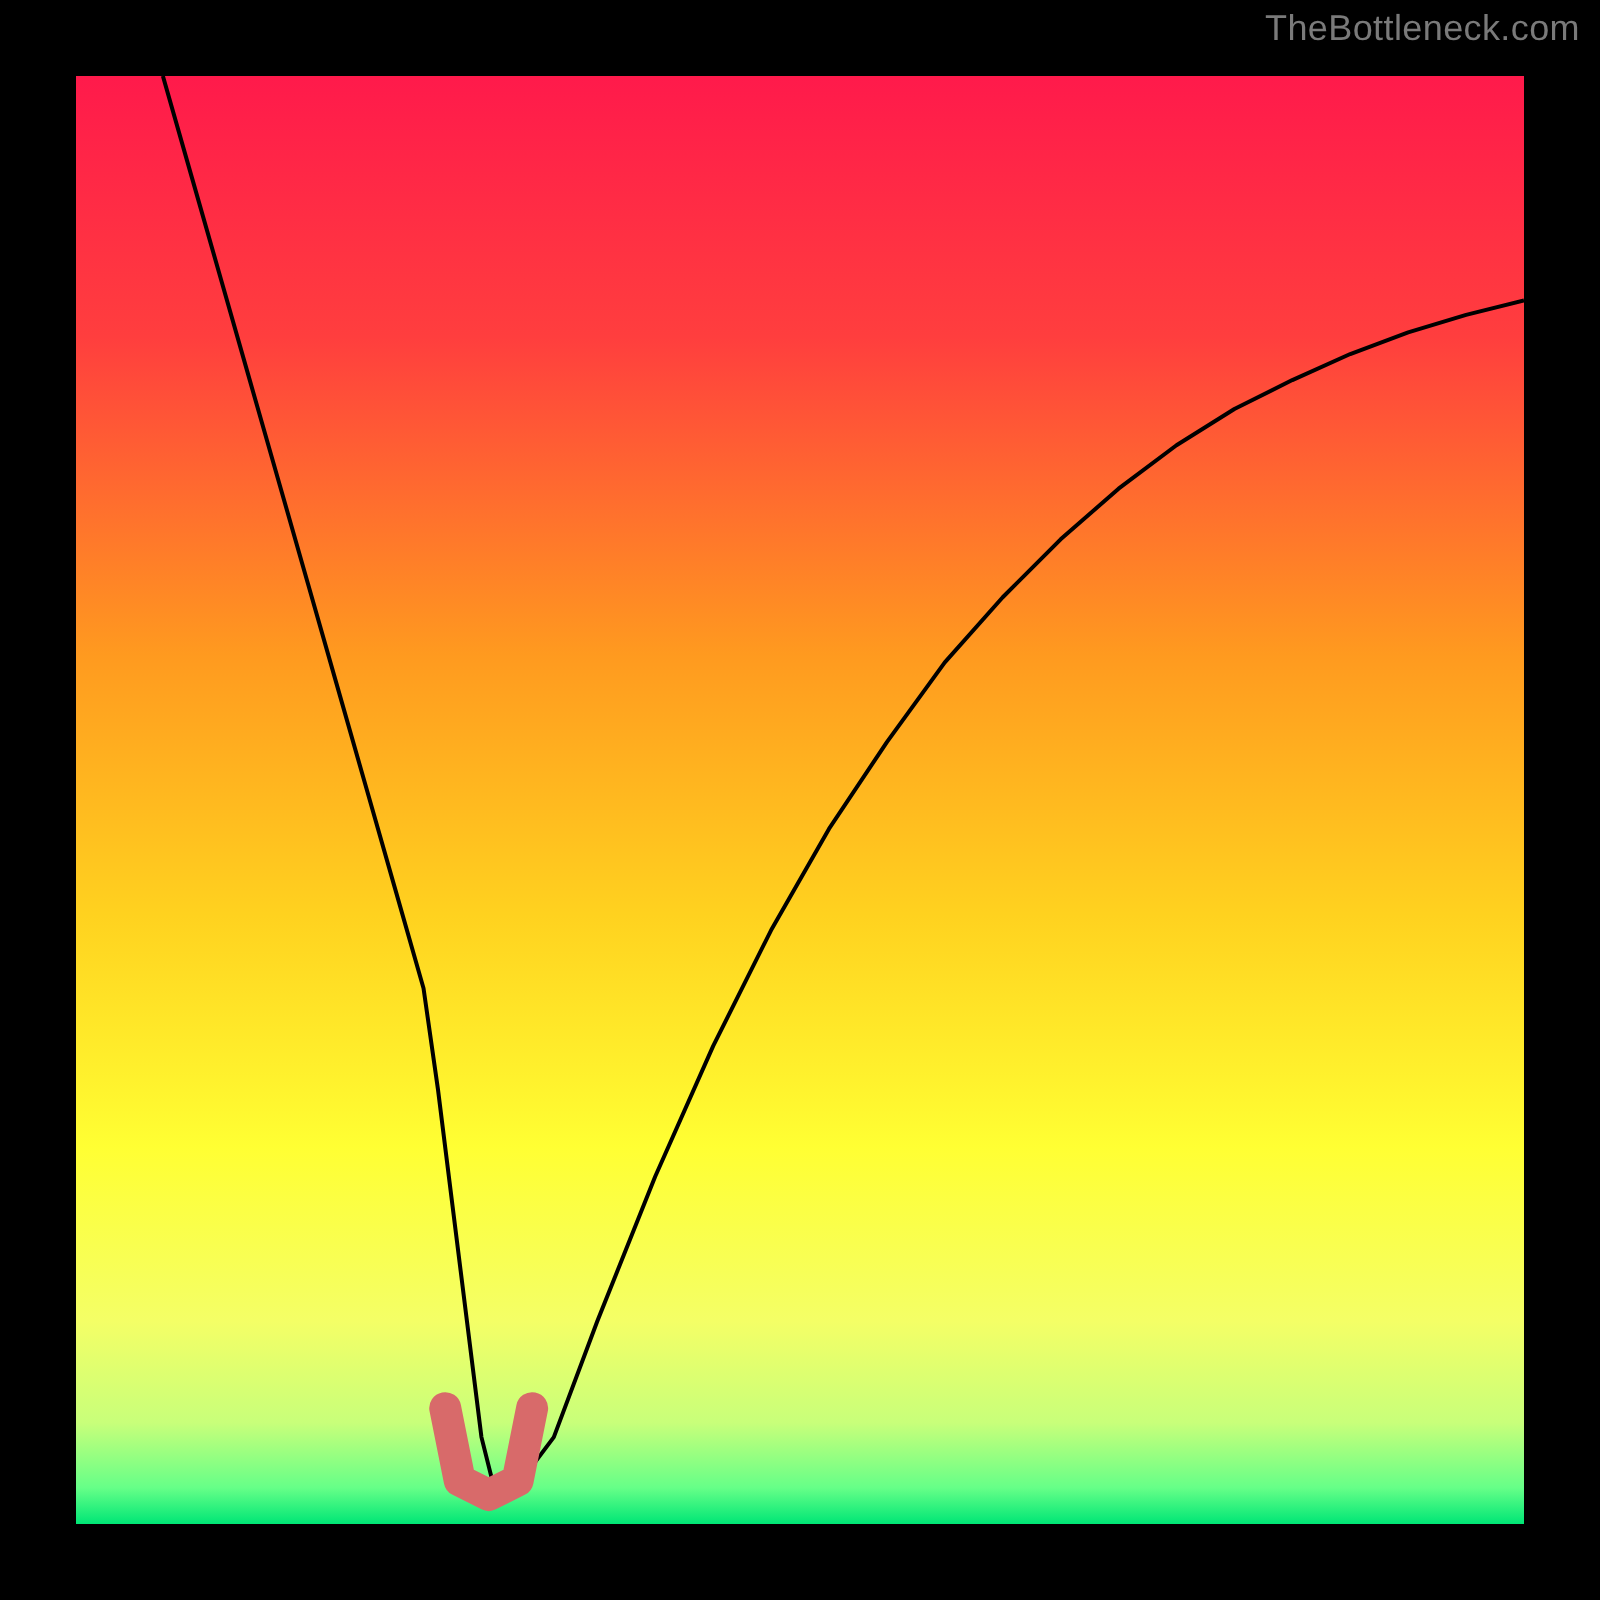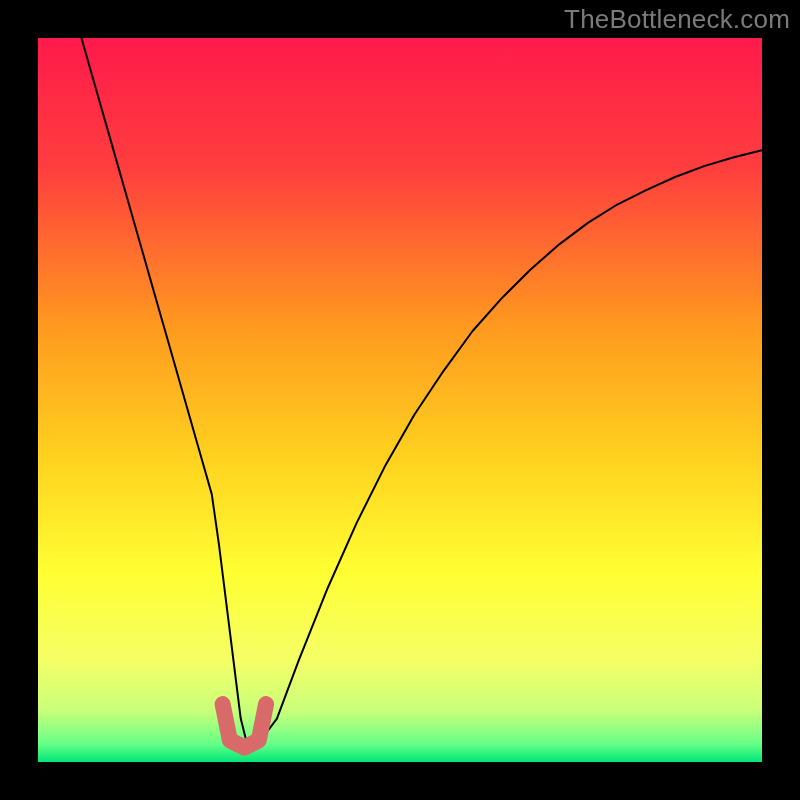--- a/index.html
+++ b/index.html
@@ -17,21 +17,21 @@
     top: 0;
     width: 800px;
     height: 800px;
     background: #000;
   }
   .watermark {
     position: absolute;
     top: 4px;
     right: 10px;
     color: #7a7a7a;
-    font-size: 26px;
+    font-size: 18px;
     letter-spacing: 0.2px;
     font-weight: 400;
     user-select: none;
   }
   .plot-area {
     position: absolute;
     left: 38px;
     top: 38px;
     width: 724px;
     height: 724px;

